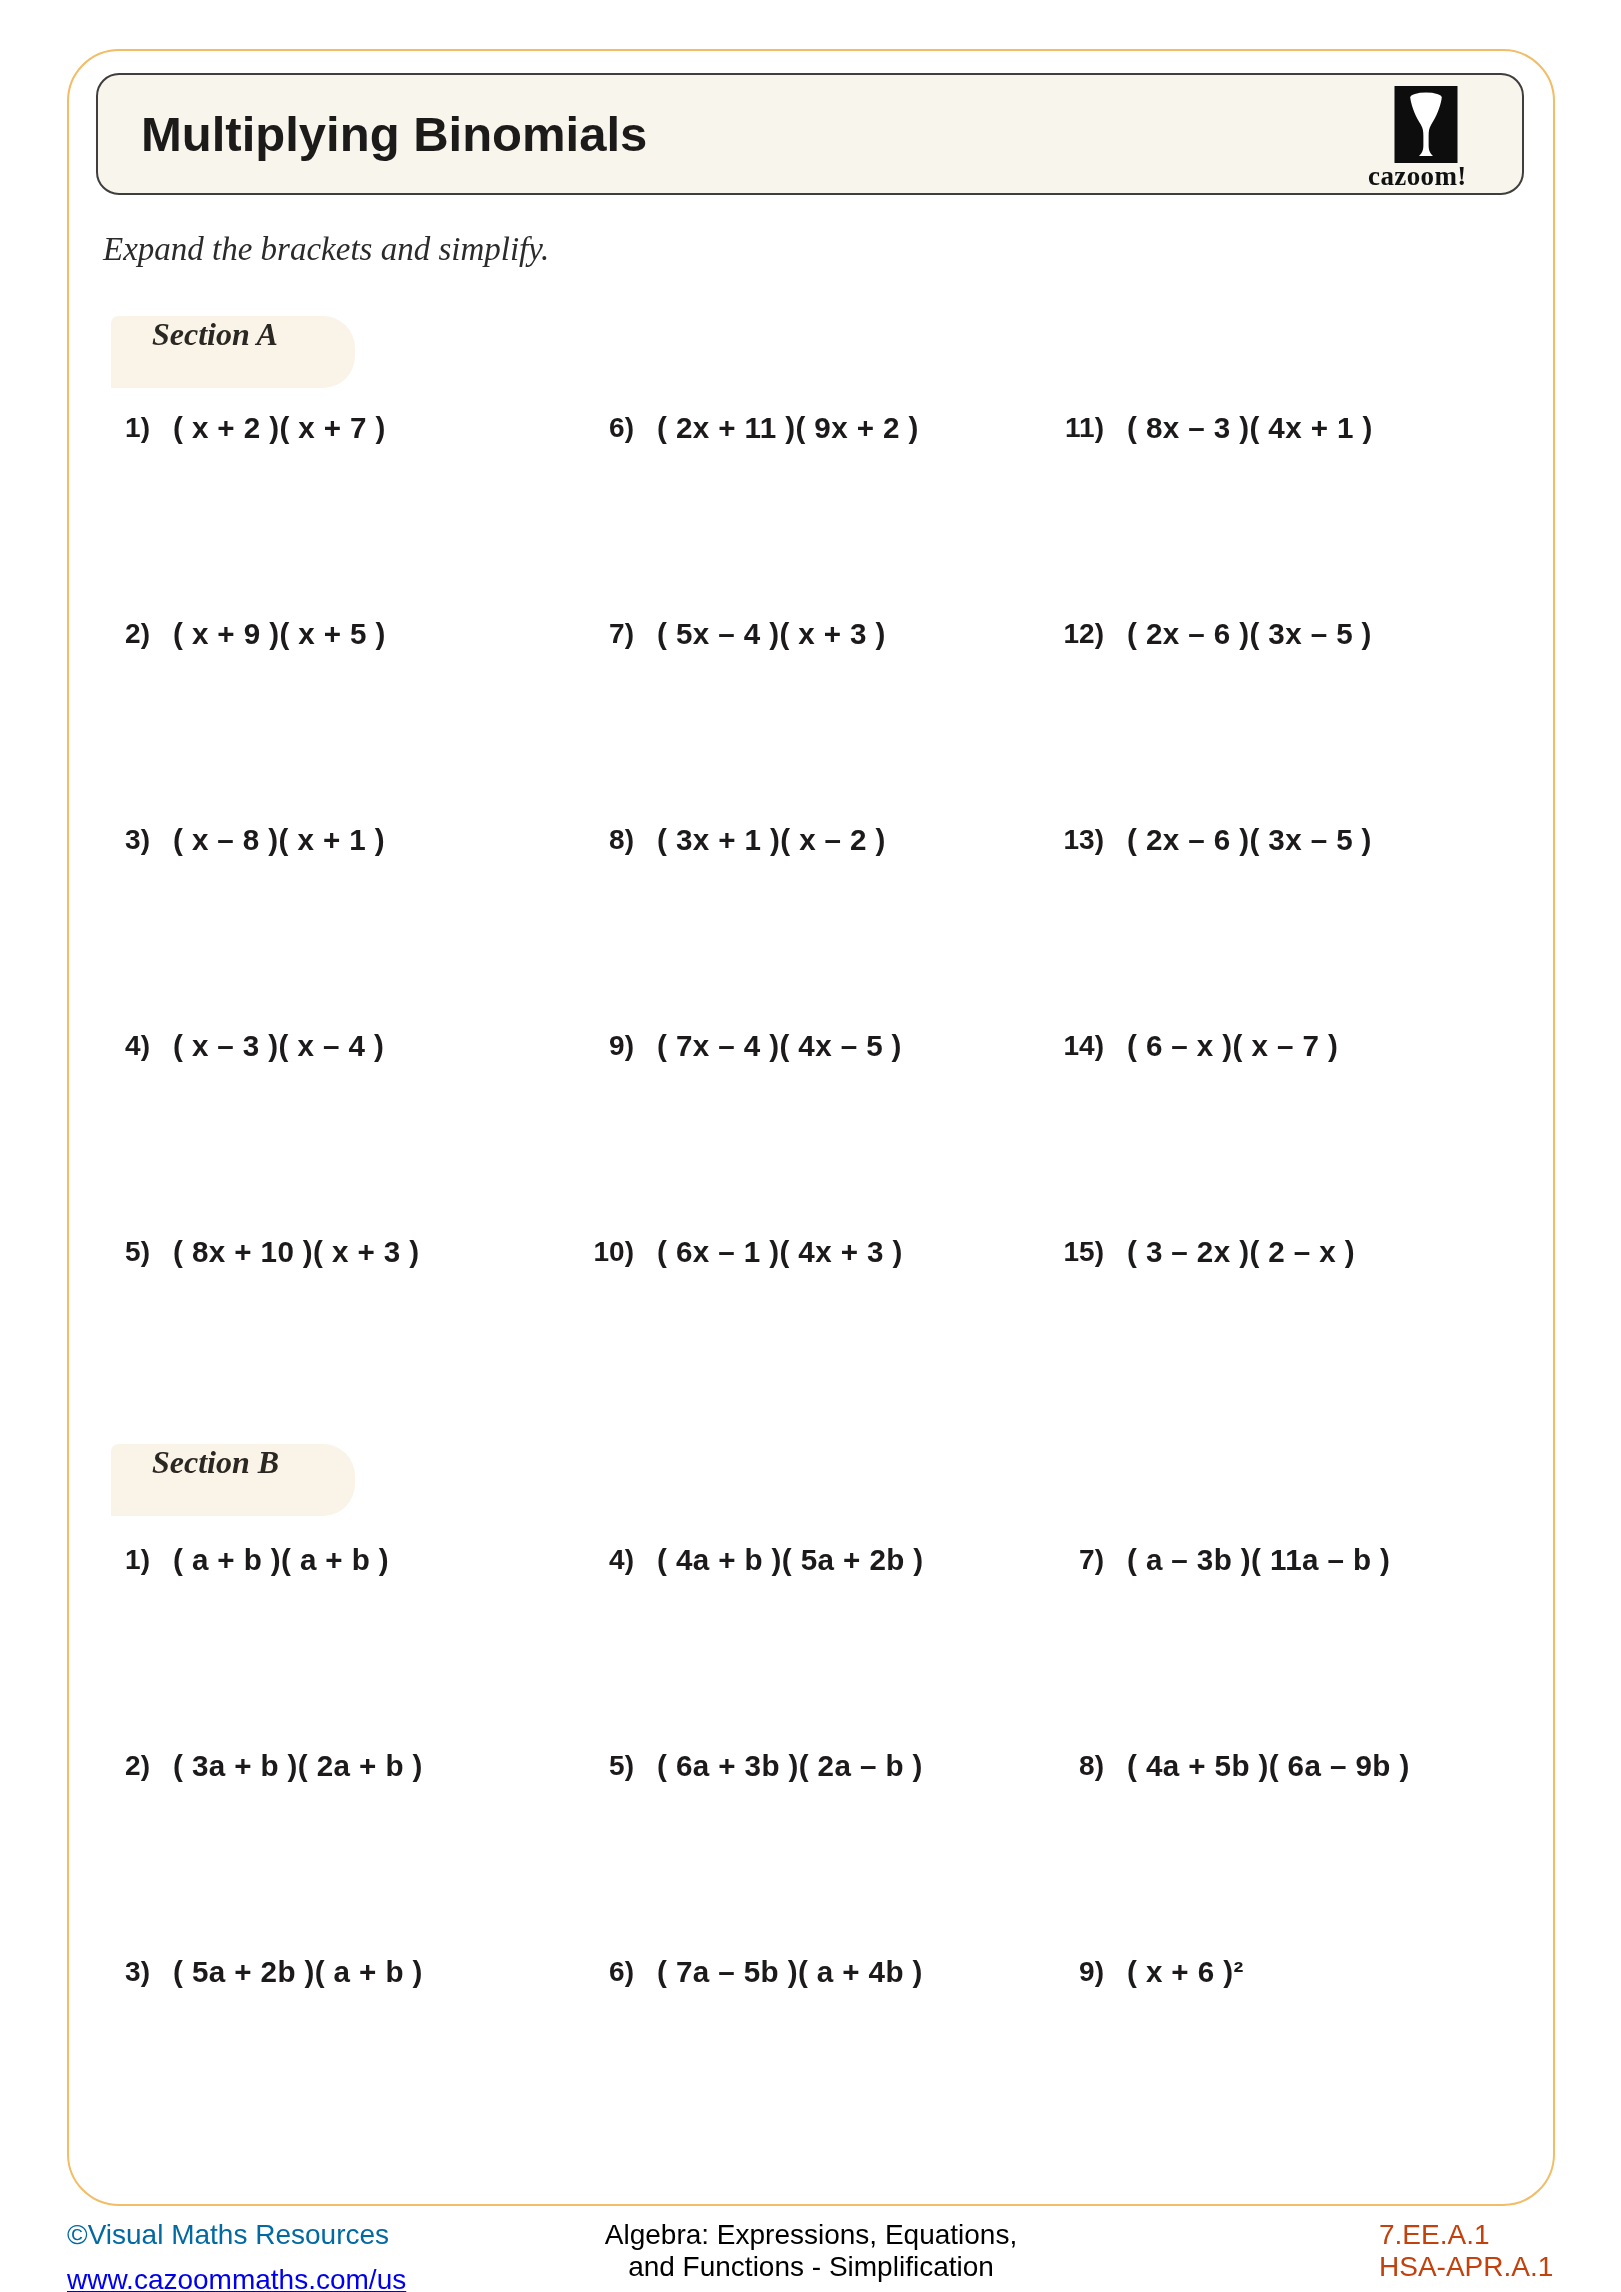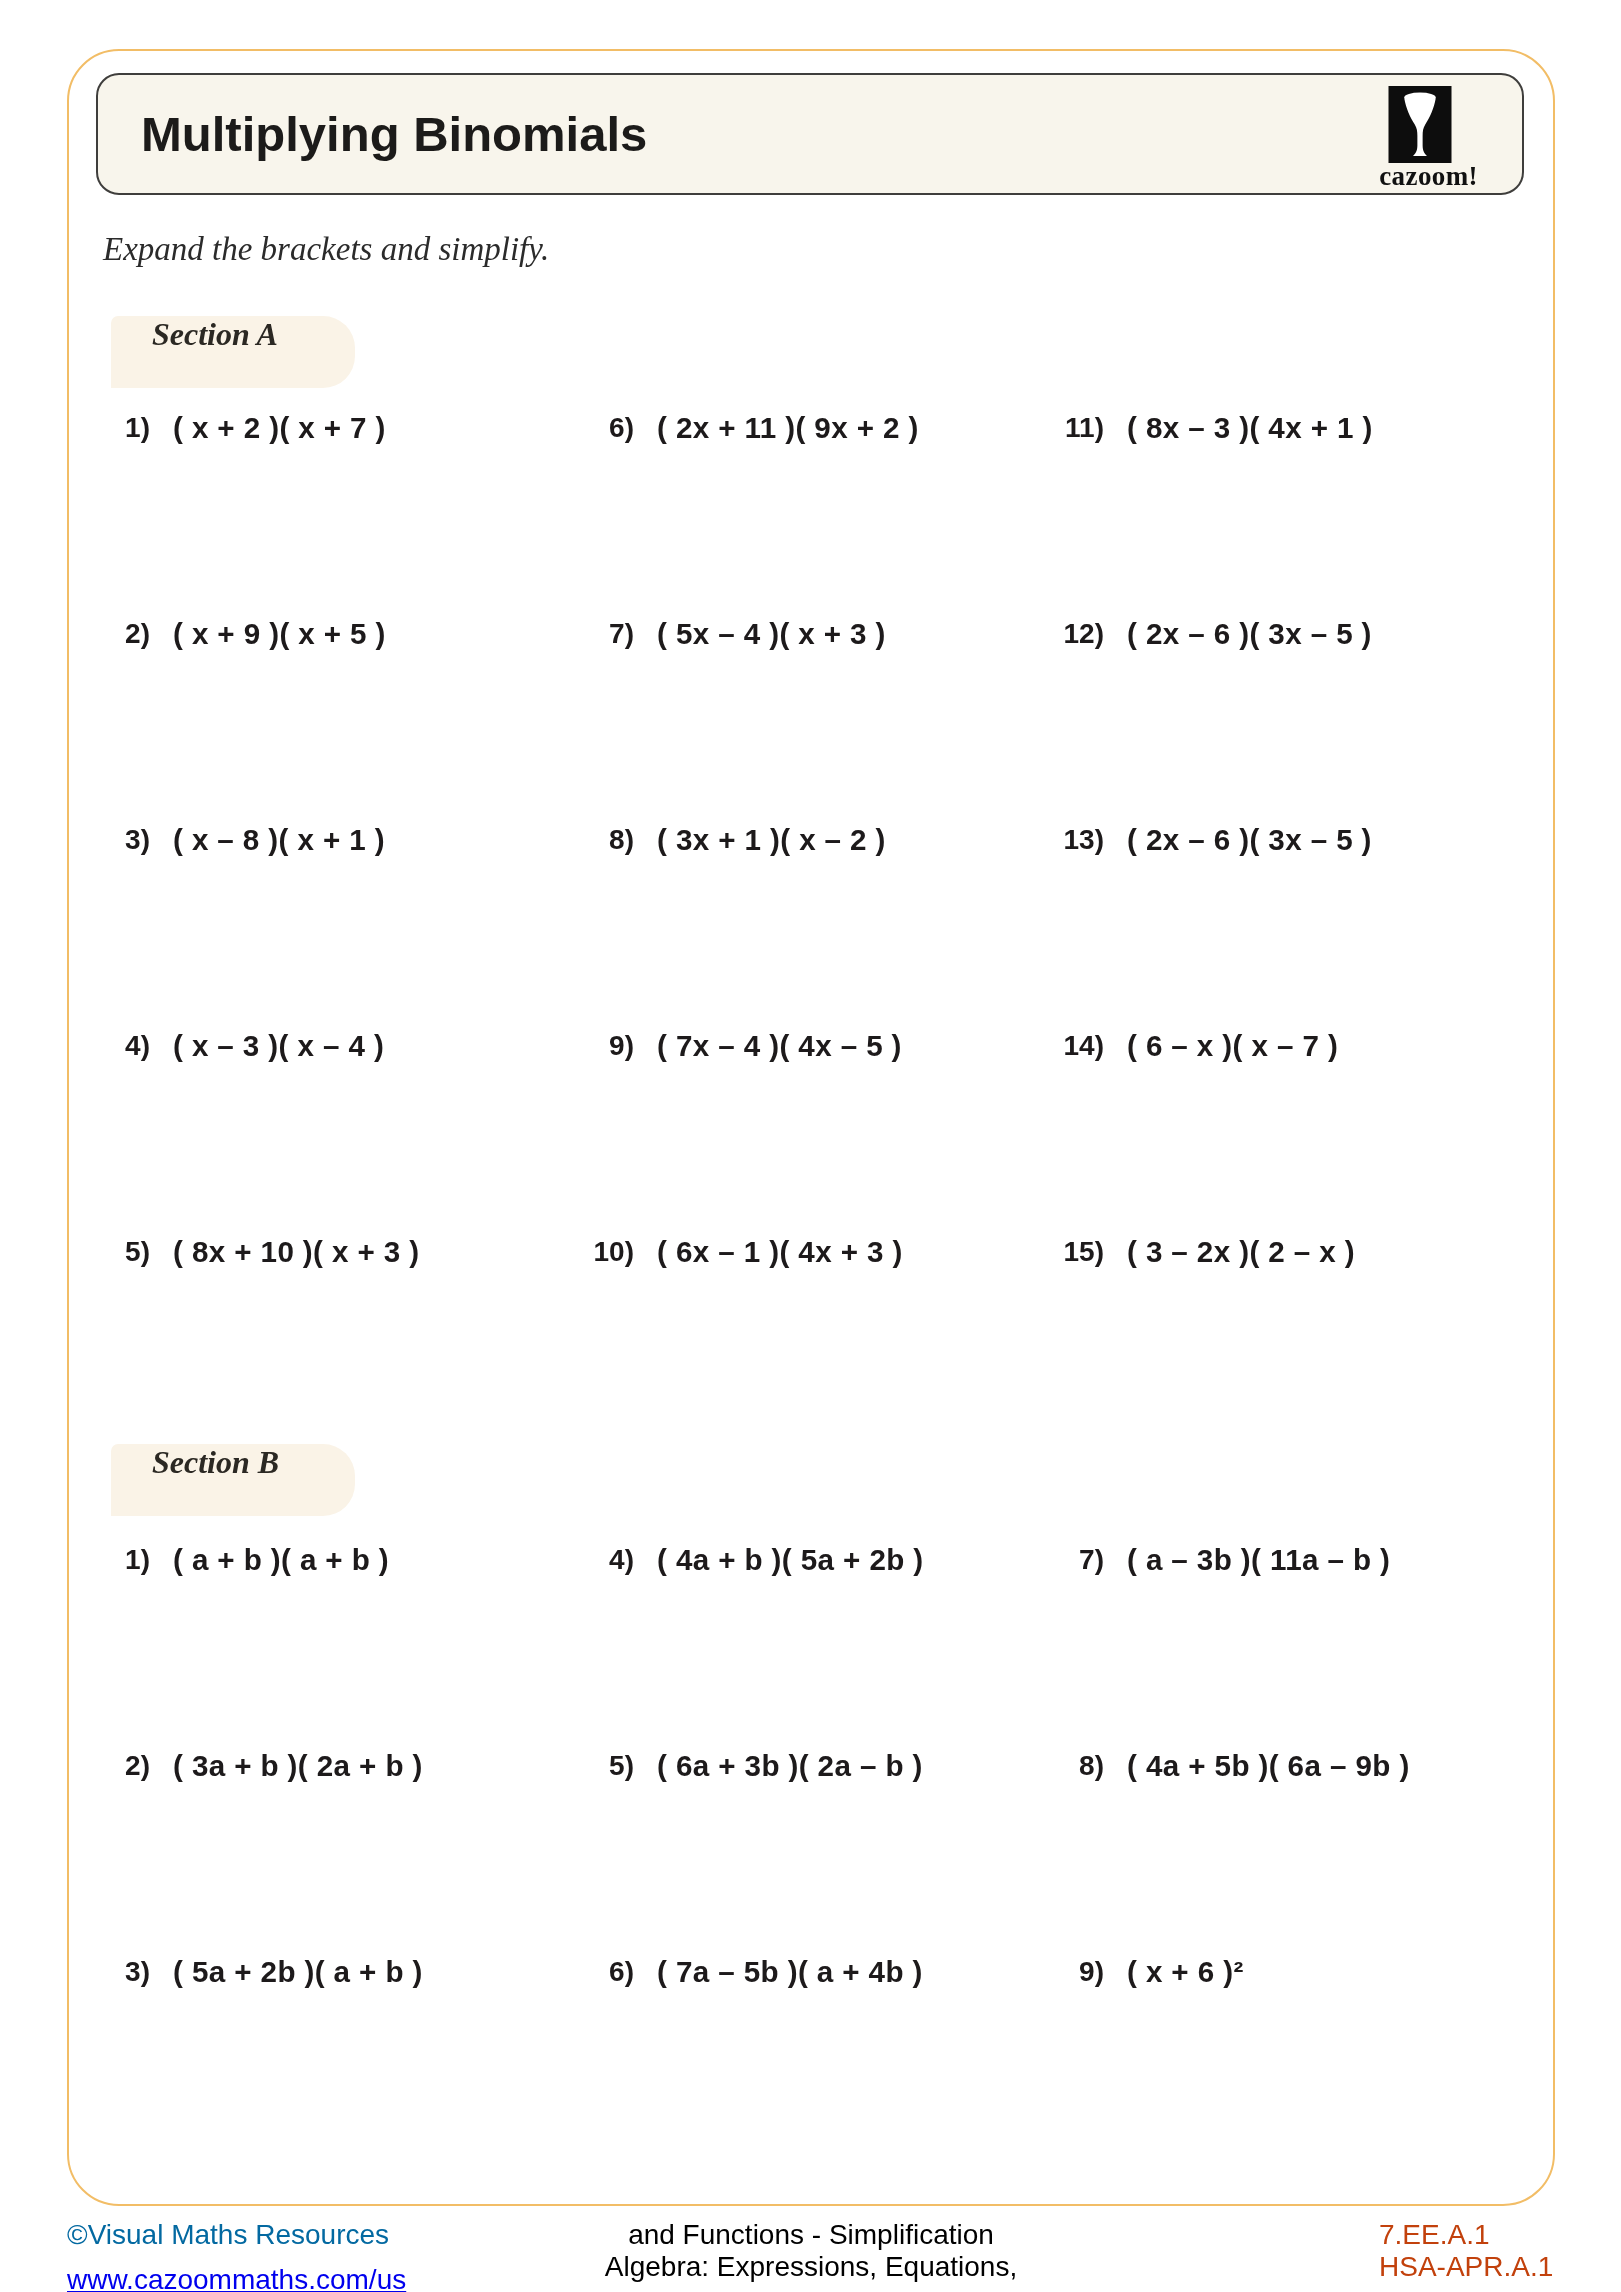--- a/index.html
+++ b/index.html
@@ -18,21 +18,21 @@
   .titlebox {
     position:absolute; left:96px; top:73px; width:1428px; height:122px;
     background:#f8f5ec; border:2.7px solid #3f3e3c; border-radius:23px;
     display:flex; align-items:center; padding-left:43px; z-index:2;
   }
   .titlebox h1 {
     font-size:49px; font-weight:bold; color:#1c1b1a; letter-spacing:0px;
     font-family:"Liberation Sans", sans-serif;
   }
   .logo {
-    position:absolute; right:44px; top:10.7px; width:116px; text-align:right;
+    position:absolute; right:38px; top:10.7px; width:116px; text-align:left;
   }
   .logo-icon { display:block; width:64px; height:77px; margin:0 auto; }
   .logo-text {
     display:block; font-family:"Liberation Serif", serif; font-weight:bold;
     font-size:27px; color:#111; line-height:27px; letter-spacing:0.4px;
   }
   .instruction {
     position:absolute; left:103px; top:231px;
     font-family:"Liberation Serif", serif; font-style:italic;
     font-size:33px; color:#2b2b2b; z-index:2;
@@ -241,22 +241,22 @@
     <span class="pexpr">( x + 6 )²</span>
   </div>
 </div>
 
   <div class="footer-left">
     <span class="footer-copyright">©Visual Maths Resources</span>
     <a class="footer-link" href="#">www.cazoommaths.com/us</a>
   </div>
 
   <div class="footer-center">
+    <span>Algebra: Expressions, Equations,</span>
     <span>and Functions - Simplification</span>
-    <span>Algebra: Expressions, Equations,</span>
   </div>
 
   <div class="footer-right">
     <span>7.EE.A.1</span>
     <span>HSA-APR.A.1</span>
   </div>
 
 </div>
 
 

